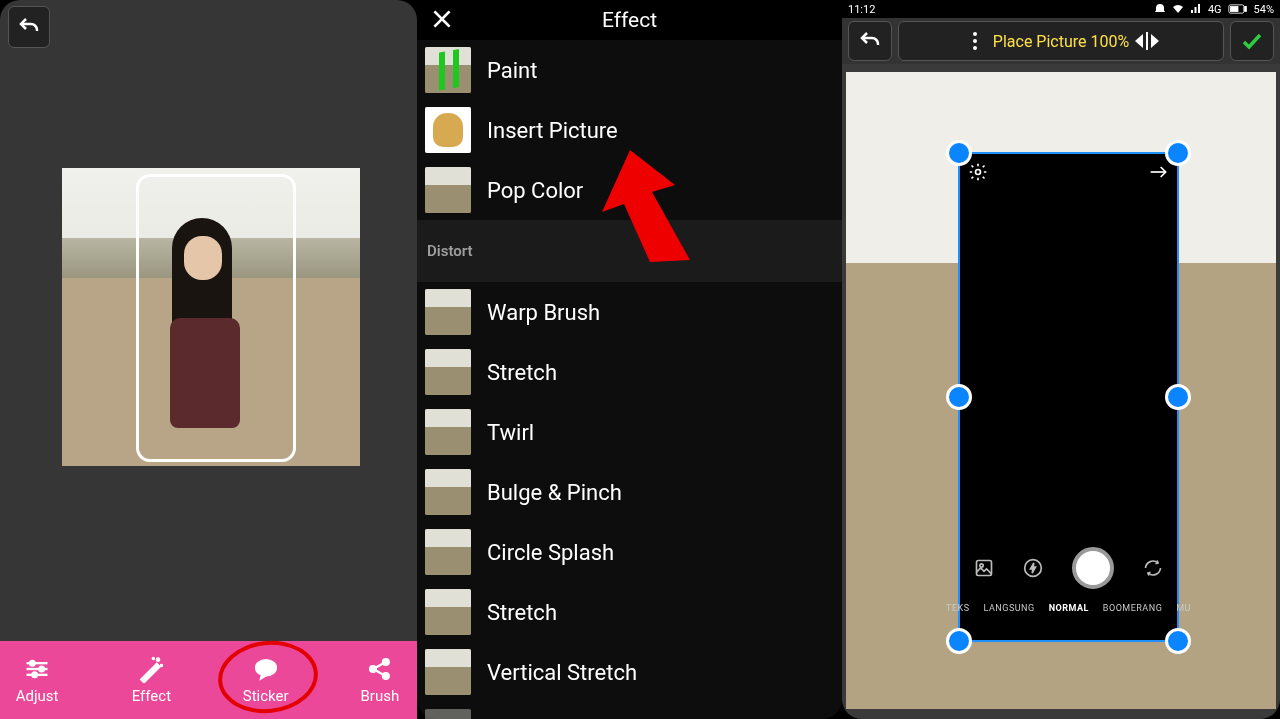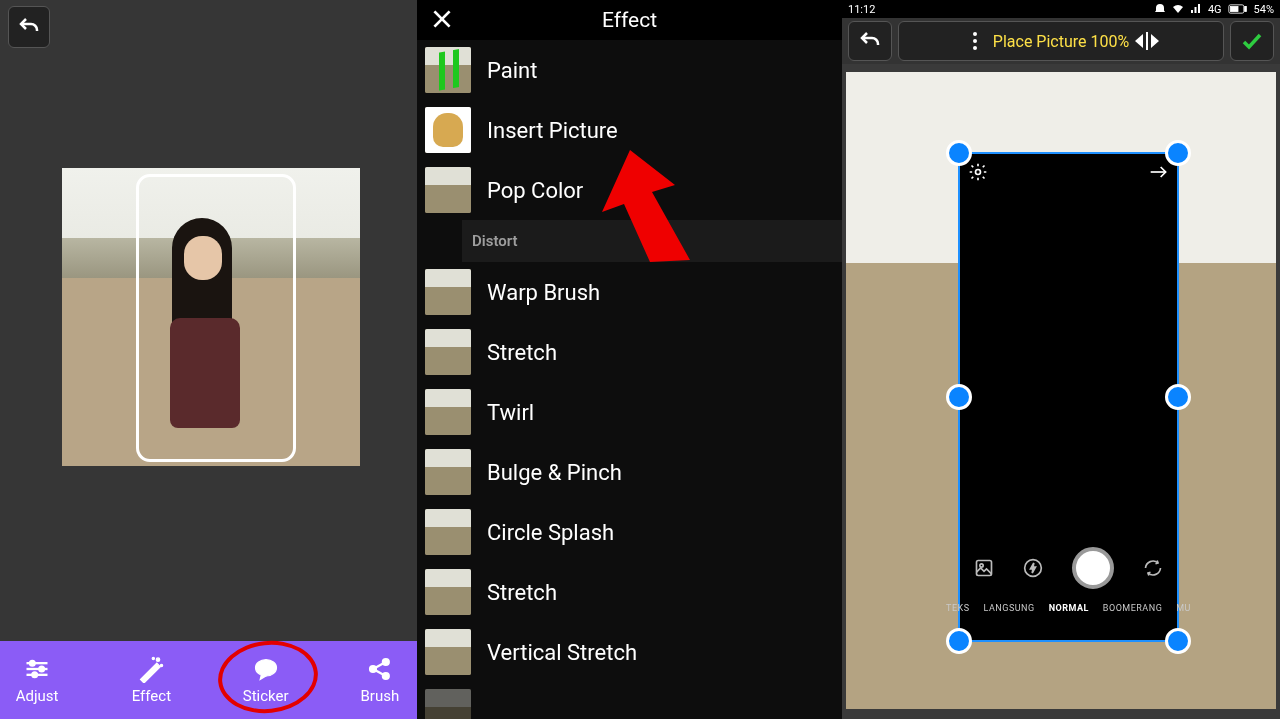--- a/index.html
+++ b/index.html
@@ -1,52 +1,52 @@
 <!DOCTYPE html>
 <html><head>
 <meta charset="utf-8">
 <style>
   * { box-sizing: border-box; margin: 0; padding: 0; }
   html, body { width: 1280px; height: 719px; background: #000; font-family: -apple-system, Roboto, sans-serif; overflow: hidden; }
   .container { display: flex; width: 1280px; height: 719px; }
-  .panel { position: relative; background: #363636; }
+  .panel { position: relative; background: #363636; border-radius: 20px; }
   .panel1 { width: 417px; }
   .panel2 { width: 425px; background: #0d0d0d; }
   .panel3 { width: 438px; background: #3a3a3a; }
 
   
   .undo-btn { position: absolute; top: 6px; left: 8px; width: 42px; height: 42px; background: #222; border: 1px solid #555; border-radius: 6px; display:flex; align-items:center; justify-content:center; }
   .undo-btn svg { width: 24px; height: 24px; }
   .canvas1 { position: absolute; left: 62px; top: 168px; width: 298px; height: 298px; background: #b8a587; }
   .sky1 { position:absolute; top:0; left:0; right:0; height:90px; background: linear-gradient(#f0f1ec,#e8e9e2); }
   .treeline1 { position:absolute; top:70px; left:0; right:0; height:40px; background: linear-gradient(#b8b6a2,#9a9680); }
   .sel-frame { position: absolute; left: 136px; top: 174px; width: 160px; height: 288px; border: 3px solid #fff; border-radius: 14px; }
   .person { position:absolute; left:150px; top:218px; width:120px; height:240px; }
   .hair { position:absolute; top:0; left:22px; width:60px; height:130px; background:#1a1410; border-radius: 30px 30px 10px 10px; }
   .face { position:absolute; top:18px; left:34px; width:38px; height:44px; background:#e6c6a8; border-radius: 18px; }
   .body { position:absolute; top:100px; left:20px; width:70px; height:110px; background:#5a2a2c; border-radius: 10px 10px 8px 8px; }
-  .bottombar1 { position:absolute; bottom:0; left:0; right:0; height:78px; background:#8b5cf6; display:flex;gap:40px; }
+  .bottombar1 { position:absolute; bottom:0; left:0; right:0; height:78px; background:#ec4899; display:flex;gap:40px; }
   .tool { flex:1; display:flex; flex-direction:column; align-items:center; justify-content:center; gap:4px; }
   .tool span { color:#fff; font-size: 15px; }
   .tool svg { width:28px; height:28px; fill:#fff; stroke:#fff; }
   .sticker-circle { position:absolute; left:218px; bottom:6px; width:100px; height:72px; border:4px solid #e30000; border-radius: 50%; pointer-events:none; transform: rotate(-6deg); }
 
   
   .p2top { height:40px; display:flex; align-items:center; color:#fff; background:#000; position:relative; }
   .close { position:absolute; left:12px; top:6px; width:26px; height:26px; display:flex; align-items:center; justify-content:center; }
   .p2title { width:100%; text-align:center; font-size:21px; }
   .efflist { display:flex; flex-direction:column; }
   .effitem { display:flex; align-items:center; gap:16px; padding: 7px 8px; }
   .effthumb { width:46px; height:46px; background:#8d7d60; position:relative; overflow:hidden; border-radius:2px; }
   .effthumb::before { content:""; position:absolute; inset:0; background: linear-gradient(#e0e0d6 0 40%, #9a8f70 40% 100%); }
   .effthumb.paint::after { content:""; position:absolute; left:6px; top:4px; width:34px; height:38px; background: linear-gradient(90deg, transparent 0 8px, #1ec81e 8px 14px, transparent 14px 22px, #1ec81e 22px 28px, transparent 28px); transform: skewY(-10deg); }
   .effthumb.dog::before { background:#fff; }
   .effthumb.dog::after { content:""; position:absolute; left:8px; top:6px; width:30px; height:34px; background:#d7a951; border-radius: 14px 14px 10px 10px; }
   .efflabel { color:#fff; font-size:22px; }
-  .sect { padding: 12px 10px; color:#9e9e9e; font-size:15px; font-weight:600; background:#1b1b1b;margin-left:45px; }
+  .sect { padding: 22px 10px; color:#9e9e9e; font-size:15px; font-weight:600; background:#1b1b1b; }
   .arrow { position:absolute; left:580px; top:150px; pointer-events:none; }
 
   
   .status { height:18px; background:#000; display:flex; justify-content:space-between; align-items:center; color:#fff; font-size:11px; padding: 0 6px; }
   .sicons { display:flex; gap:6px; align-items:center; }
   .p3top { height:46px; background:#333; display:flex; align-items:center; gap:6px; padding: 0 6px; }
   .p3btn { height:40px; background:#222; border:1px solid #555; border-radius:6px; display:flex; align-items:center; justify-content:center; padding: 0 8px; }
   .p3btn.sq { width:44px; }
   .p3title-inner { display:flex; align-items:center; gap:6px; }
   .flip svg, .check svg, .p3btn svg { width:24px; height:24px; }

